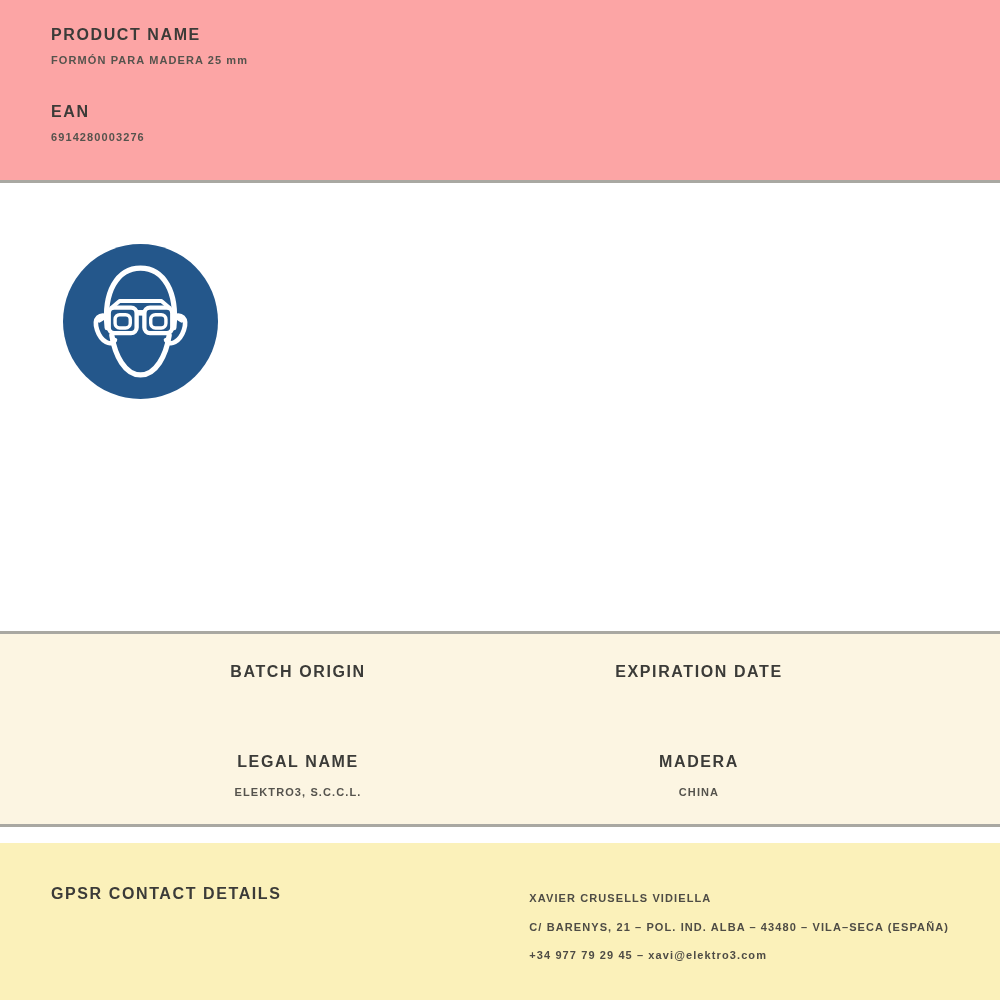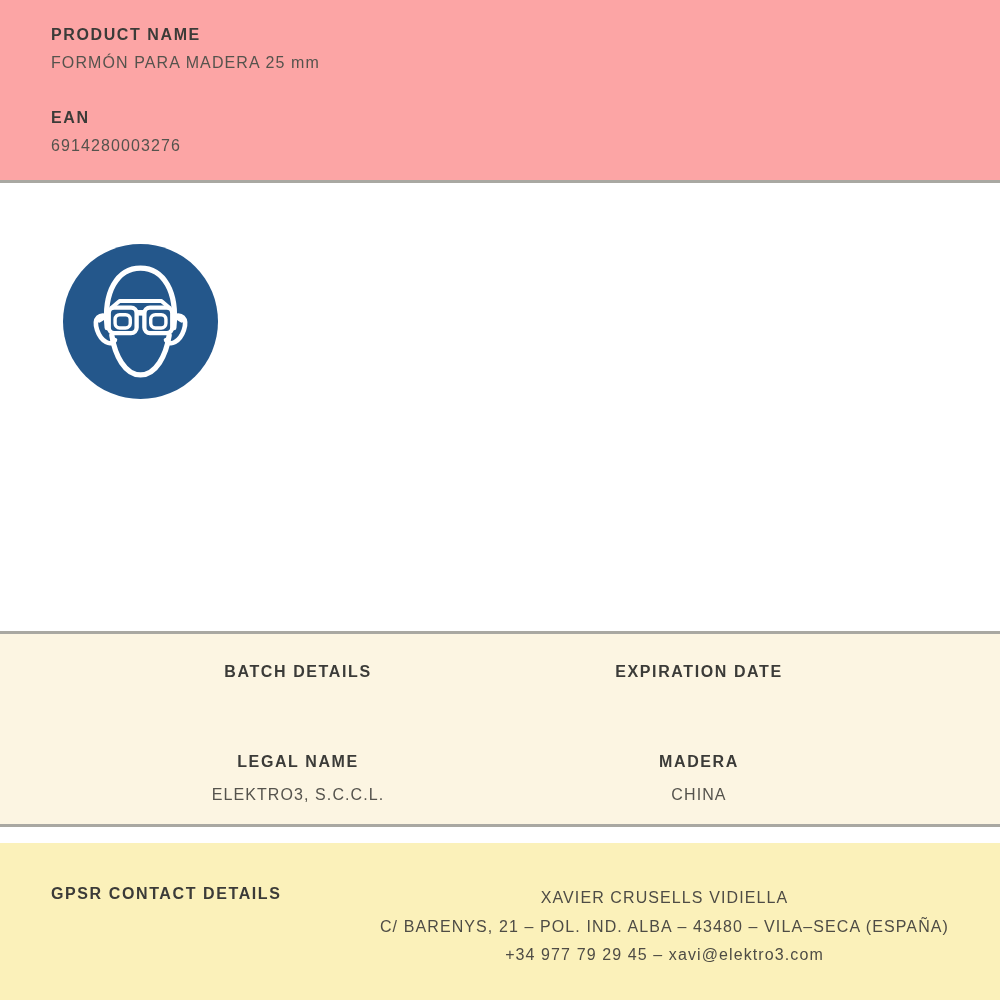--- a/index.html
+++ b/index.html
@@ -16,22 +16,22 @@
     overflow: hidden;
   }
   
   .label {
     font-weight: bold;
     font-size: 16px;
     letter-spacing: 1.6px;
     color: #3b3b38;
   }
   .value {
-    font-weight: normal;
-    font-size: 16px;
+    font-weight: bold;
+    font-size: 11px;
     letter-spacing: 1.1px;
     color: #55534d;
   }
   
   .section-header {
     background: #fca5a5;
     height: 184px;
     border-bottom: 3px solid #a9a8a2;
     padding: 26px 0 0 51px;
   }
@@ -75,21 +75,21 @@
   }
   .gpsr-label {
     position: absolute;
     left: 51px;
     top: 42px;
   }
   .contact-block {
     position: absolute;
     right: 51px;
     top: 41px;
-    text-align: center;
+    text-align: left;
   }
   .contact-block .value {
     display: block;
     line-height: 28.5px;
     color: #4e4c45;
   }
 </style>
 </head>
 <body>
 
@@ -125,21 +125,21 @@
 
       <rect x="52.5" y="41" width="18" height="16.5" rx="3.6" fill="#24578B" stroke="#FFFFFF" stroke-width="2.8"></rect>
 
       <rect x="33.6" y="45.6" width="9.8" height="8.6" rx="3" fill="none" stroke="#FFFFFF" stroke-width="2.2"></rect>
 
       <rect x="56.6" y="45.6" width="9.8" height="8.6" rx="3" fill="none" stroke="#FFFFFF" stroke-width="2.2"></rect>
     </svg>
   </div>
 
   <div class="section-details">
-    <div class="cell col-left row-labels-1 label">BATCH DETAILS</div>
+    <div class="cell col-left row-labels-1 label">BATCH ORIGIN</div>
     <div class="cell col-right row-labels-1 label">EXPIRATION DATE</div>
     <div class="cell col-left row-labels-2 label">LEGAL NAME</div>
     <div class="cell col-left row-values-2 value">ELEKTRO3, S.C.C.L.</div>
     <div class="cell col-right row-labels-2 label">MADERA</div>
     <div class="cell col-right row-values-2 value">CHINA</div>
   </div>
 
   <div class="section-contact">
     <div class="label gpsr-label">GPSR CONTACT DETAILS</div>
     <div class="contact-block">

